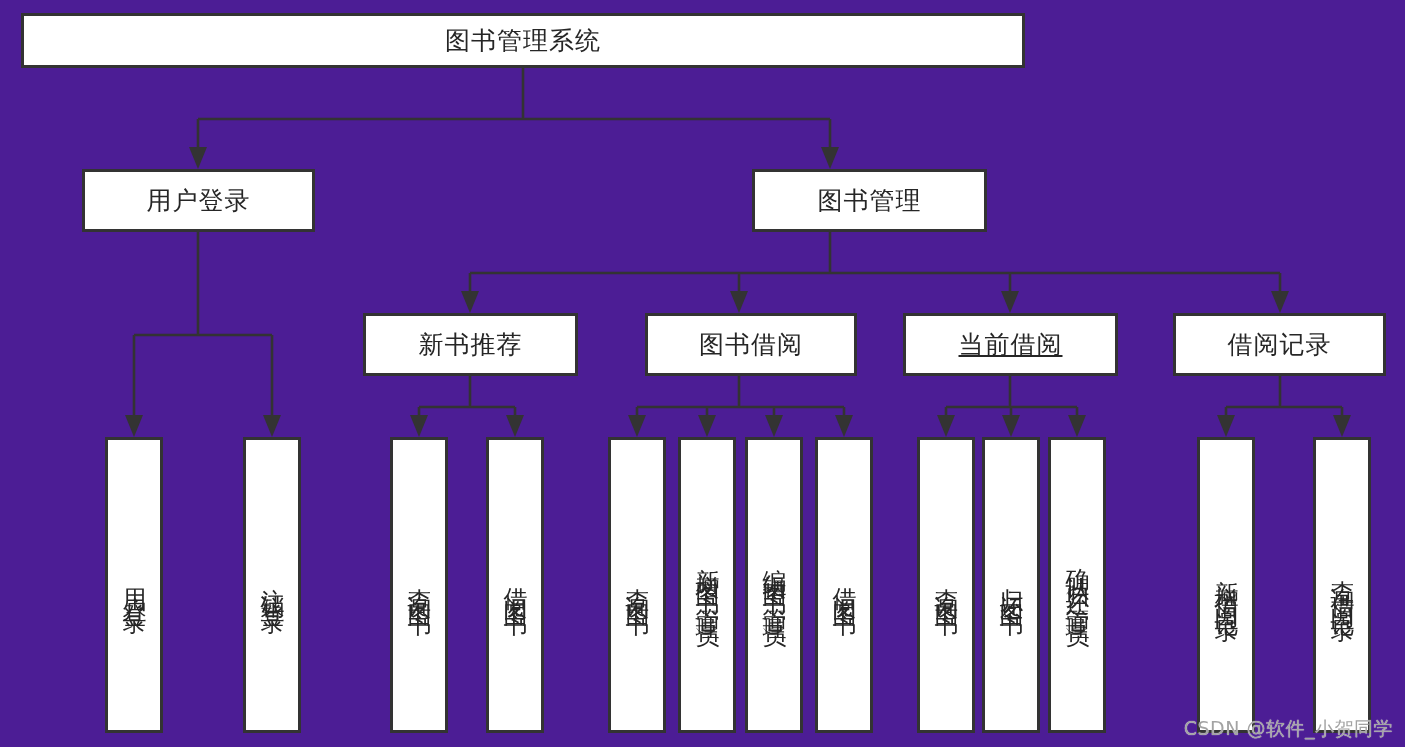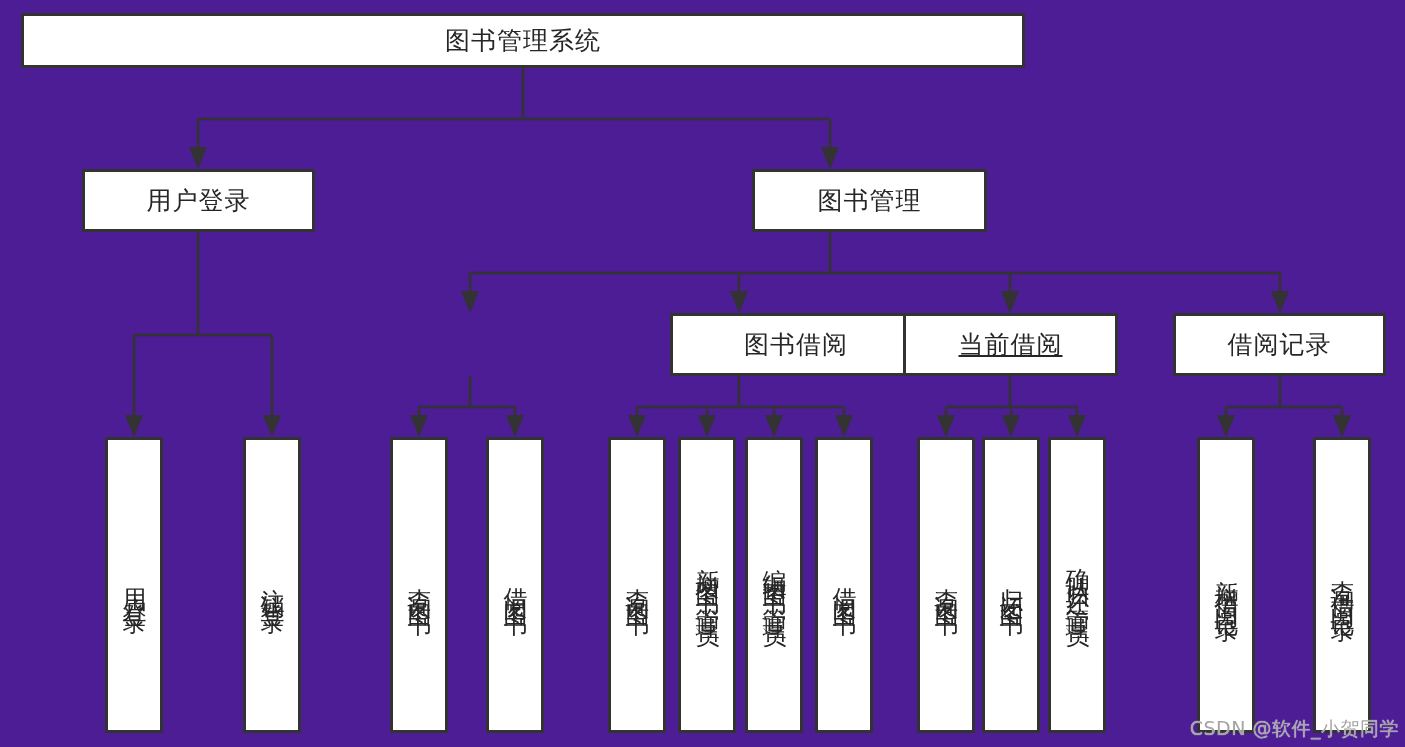--- a/index.html
+++ b/index.html
@@ -42,34 +42,34 @@
     text-orientation: mixed;
     font-size: 24px;
     letter-spacing: 8px;
     line-height: 1.05;
   }
   
   .n-root  { left: 21px;   top: 13px;  width: 1004px; height: 55px; }
   .n-login { left: 82px;   top: 169px; width: 233px;  height: 63px; }
   .n-mgmt  { left: 712px;  top: 169px; width: 235px;  height: 63px; margin-left: 40px; }
   .n-rec   { left: 363px;  top: 313px; width: 215px;  height: 63px; }
-  .n-bor   { left: 670px;  top: 313px; width: 252px;  height: 63px; text-align: center; }
+  .n-bor   { left: 645px;  top: 313px; width: 212px;  height: 63px; text-align: center; }
   .n-cur   { left: 903px;  top: 313px; width: 215px;  height: 63px; text-decoration: underline; }
   .n-hist  { left: 1173px; top: 313px; width: 213px;  height: 63px; }
   .leaf { top: 437px; width: 58px; height: 296px; }
   .lf1  { left: 105px; }  .lf2  { left: 243px; }
   .lf3  { left: 390px; }  .lf4  { left: 486px; }
   .lf5  { left: 608px; }  .lf6  { left: 678px; }
   .lf7  { left: 745px; }  .lf8  { left: 815px; }
   .lf9  { left: 917px; }  .lf10 { left: 982px; }
   .lf11 { left: 1048px; } .lf12 { left: 1197px; }
   .lf13 { left: 1313px; }
   .watermark {
     position: absolute;
-    right: 6px;
+    right: 12px;
     bottom: 5px;
     font-size: 19px;
     letter-spacing: 0.5px;
     color: #a3a3a3;
     text-shadow: 0 0 1px #ffffff;
     z-index: 5;
     white-space: nowrap;
   }
 </style>
 </head>
@@ -120,20 +120,23 @@
     <span>图书管理系统</span>
   </div>
 
   <div class="box h n-login">
     <span>用户登录</span>
   </div>
   <div class="box h n-mgmt">
     <span>图书管理</span>
   </div>
 
+  <div class="box h n-rec">
+    <span>新书推荐</span>
+  </div>
   <div class="box h n-bor">
     <span>图书借阅</span>
   </div>
   <div class="box h n-cur">
     <span>当前借阅</span>
   </div>
   <div class="box h n-hist">
     <span>借阅记录</span>
   </div>
 

